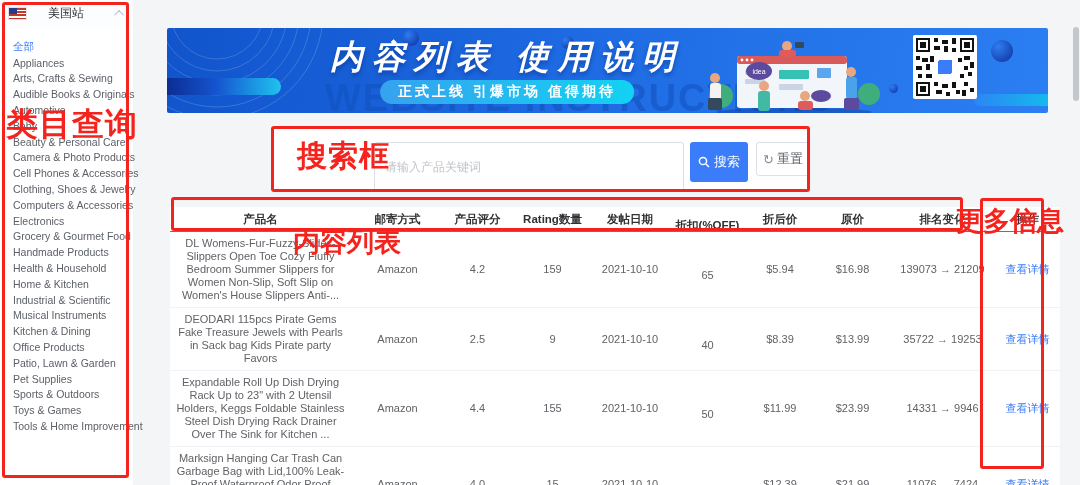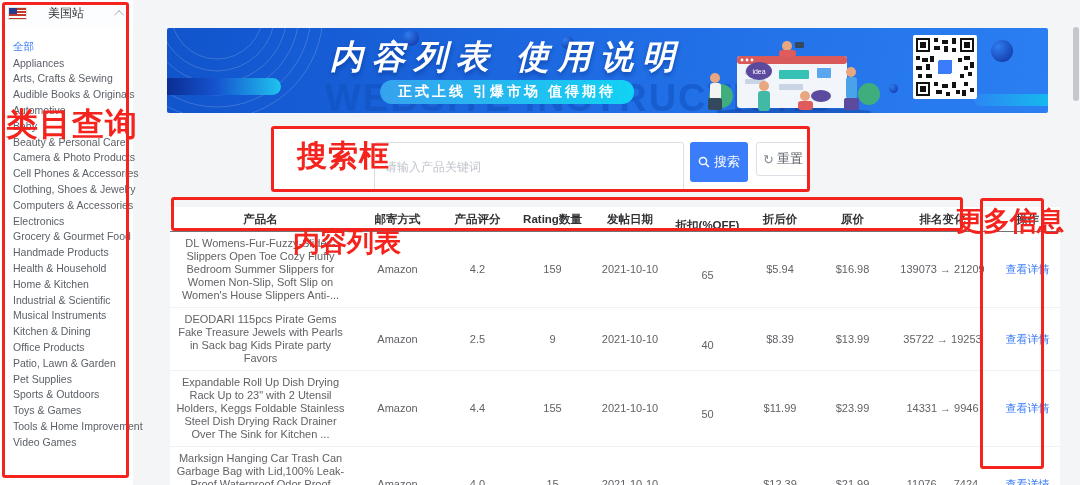--- a/index.html
+++ b/index.html
@@ -97,21 +97,20 @@
         <li>Home &amp; Kitchen</li>
         <li>Industrial &amp; Scientific</li>
         <li>Musical Instruments</li>
         <li>Kitchen &amp; Dining</li>
         <li>Office Products</li>
         <li>Patio, Lawn &amp; Garden</li>
         <li>Pet Supplies</li>
         <li>Sports &amp; Outdoors</li>
         <li>Toys &amp; Games</li>
         <li>Tools &amp; Home Improvement</li>
-        <li>Video Games</li>
       </ul>
   </aside>
 
   <div class="banner">
     <svg class="banner-arcs" width="210" height="170" viewBox="0 0 210 170">
       <g fill="none" stroke="rgba(255,255,255,0.22)" stroke-width="1">
         <circle cx="80" cy="40" r="46"></circle>
           <circle cx="80" cy="40" r="58"></circle>
           <circle cx="80" cy="40" r="70"></circle>
         <circle cx="80" cy="40" r="82"></circle>

